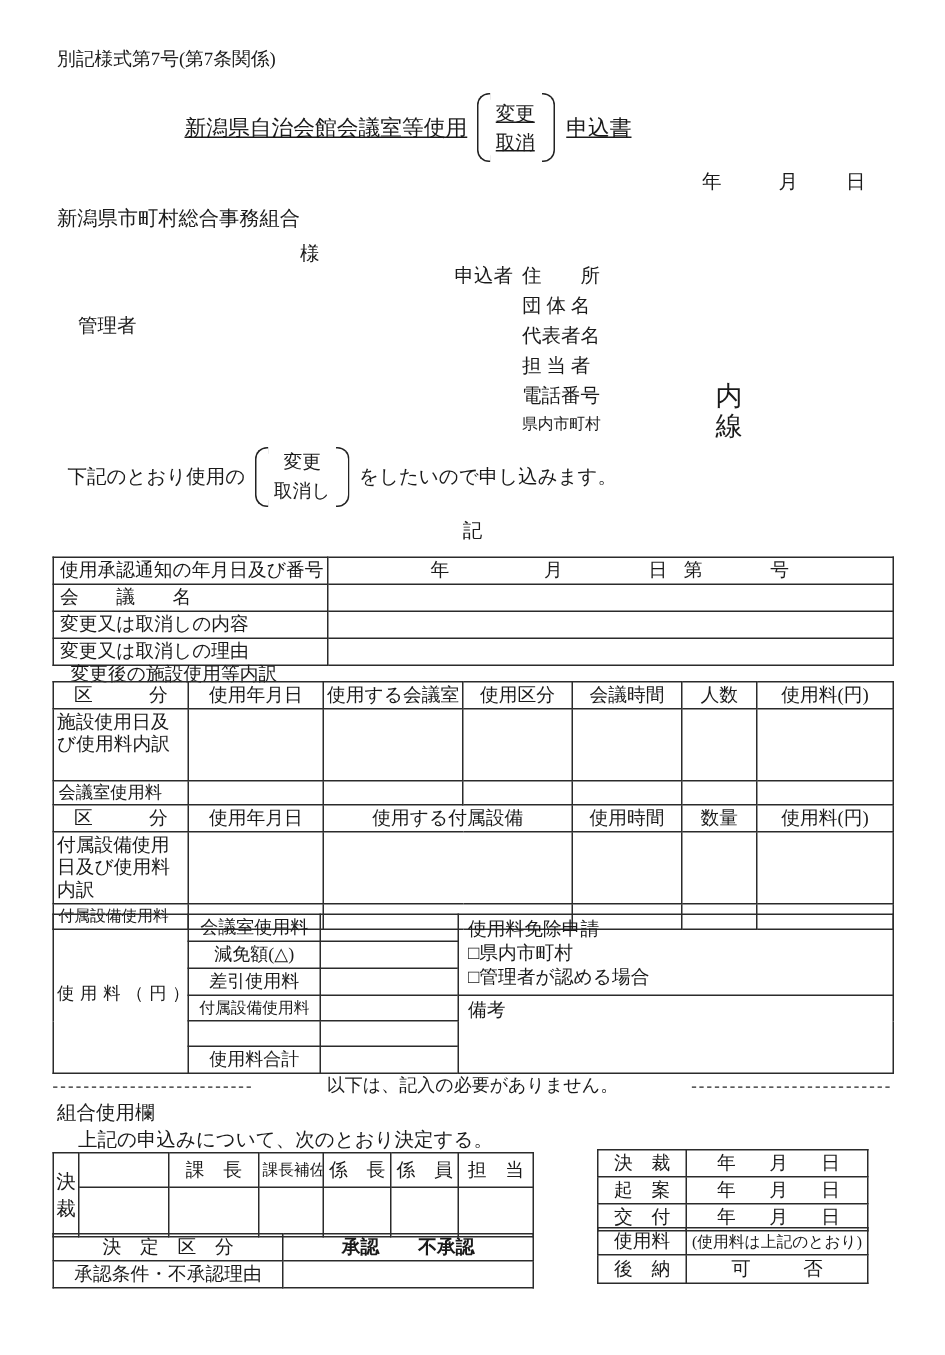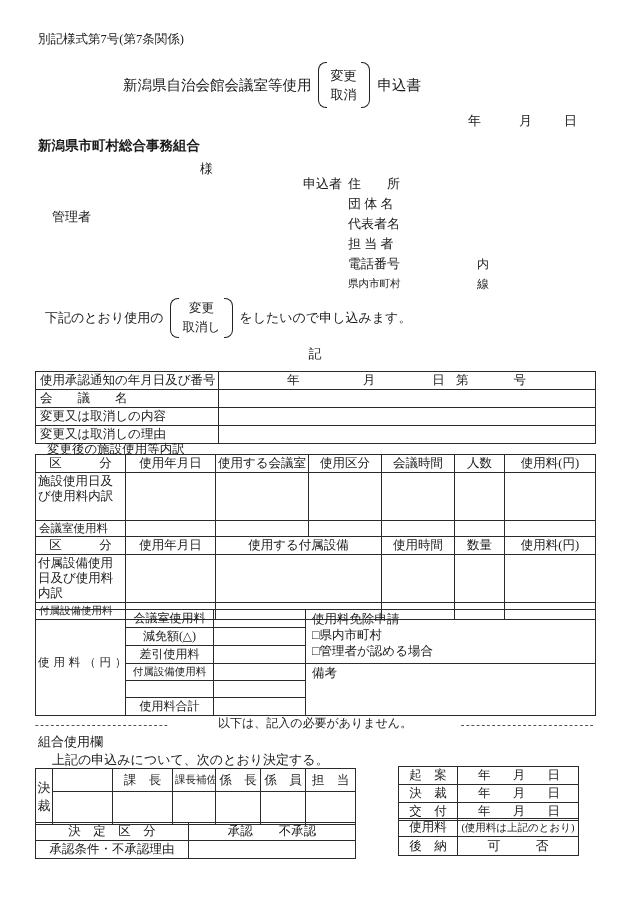--- a/index.html
+++ b/index.html
@@ -11,34 +11,34 @@
   .c{text-align:center;}
   .vtop{vertical-align:top;white-space:normal;line-height:15px;padding-top:1px;margin-left:44px;}
   
   .brk{display:inline-flex;align-items:stretch;margin:0 6px;}
   .br-l,.br-r{width:8px;border:1.5px solid #222;}
   .br-l{border-right:none;border-radius:8px 0 0 8px;margin-right:4px;}
   .br-r{border-left:none;border-radius:0 8px 8px 0;margin-left:4px;}
   .br-stack{display:flex;flex-direction:column;justify-content:center;text-align:center;line-height:1.5;}
   
   .form-code{left:38px;top:31px;font-size:12.5px;}
-  .title-row{left:0;top:62px;width:544px;display:flex;justify-content:center;align-items:center;font-size:14.5px;}
+  .title-row{left:0;top:62px;width:544px;display:flex;justify-content:center;align-items:center;font-size:14.5px;text-decoration:underline;}
   .title-row .brk{height:46px;}
   .title-row .br-stack{font-size:13px;}
   .title-suffix{margin-left:2px;}
   .date-y{left:468px;top:112px;} .date-m{left:519px;top:112px;} .date-d{left:564px;top:112px;}
-  .org{left:38px;top:137px;font-size:13.5px;font-weight:bold;}
+  .org{left:38px;top:137px;font-size:13.5px;}
   .role{left:52px;top:160px;margin-top:48px;} .honor{left:200px;top:160px;}
   
   .applicant{left:303px;top:174px;display:flex;}
   .applicant .alabel{width:45px;line-height:20px;}
   .afields{position:relative;line-height:20px;}
   .afields div{height:20px;}
   .f-fax{font-size:10.5px;}
-  .ext{position:absolute;left:129px;bottom:0;font-size:12px;line-height:20px;}
+  .ext{position:absolute;left:129px;bottom:0;font-size:18px;line-height:20px;}
   
   .statement{left:45px;top:296px;height:44px;display:flex;align-items:center;}
   .statement .brk{height:40px;}
   .statement .br-stack{font-size:12.5px;}
   .ki{left:0;top:345px;width:630px;text-align:center;}
   
   .t-notice{left:35px;top:371px;width:560px;font-size:12.5px;}
   .t-notice td{height:17px;}
   .t-notice .lbl{padding-left:4px;margin-top:36px;}
   .np{display:inline-block;}
@@ -69,21 +69,21 @@
   .sec-title{left:38px;top:733px;}
   .sec-note{left:52px;top:751px;}
   .t-appr{left:35px;top:768px;width:320px;font-size:12.5px;}
   .t-appr .hd td{height:22px;}
   .t-appr .bd td{height:32px;}
   .t-appr .kassa{font-size:13px;}
   .kv{display:flex;flex-direction:column;align-items:center;gap:5px;line-height:1;}
   .t-appr .sm{font-size:10.5px;}
   .t-dec{left:35px;top:822px;width:320px;font-size:12.5px;}
   .t-dec td{height:15px;}
-  .optcell{display:flex;justify-content:center;gap:26px;}
+  .optcell{display:flex;justify-content:center;gap:26px;font-weight:bold;}
   .t-dates{left:398px;top:766px;width:180px;font-size:12.5px;}
   .t-dates td{height:15px;}
   .ymd{display:flex;justify-content:space-between;padding:0 16px 0 18px;}
   .t-pay{left:398px;top:818px;width:180px;font-size:12.5px;}
   .t-pay td{height:17px;}
   .paren-note{font-size:10.5px;text-align:center;}
   .kahi{display:flex;justify-content:space-around;padding:0 10px;font-size:13px;}
 </style>
 </head>
 <body>
@@ -350,31 +350,31 @@
   </tbody>
     </table>
 
   <table class="abs t-dates">
     <colgroup>
         <col style="width:59px">
         <col style="width:121px">
       </colgroup>
     <tbody>
         <tr>
-      <td class="c">起　案</td>
+      <td class="c">決　裁</td>
       <td>
         <div class="ymd">
           <span>年</span>
           <span>月</span>
           <span>日</span>
         </div>
       </td>
     </tr>
     <tr>
-      <td class="c">決　裁</td>
+      <td class="c">起　案</td>
       <td>
         <div class="ymd">
           <span>年</span>
           <span>月</span>
           <span>日</span>
         </div>
       </td>
     </tr>
     <tr>
       <td class="c">交　付</td>

